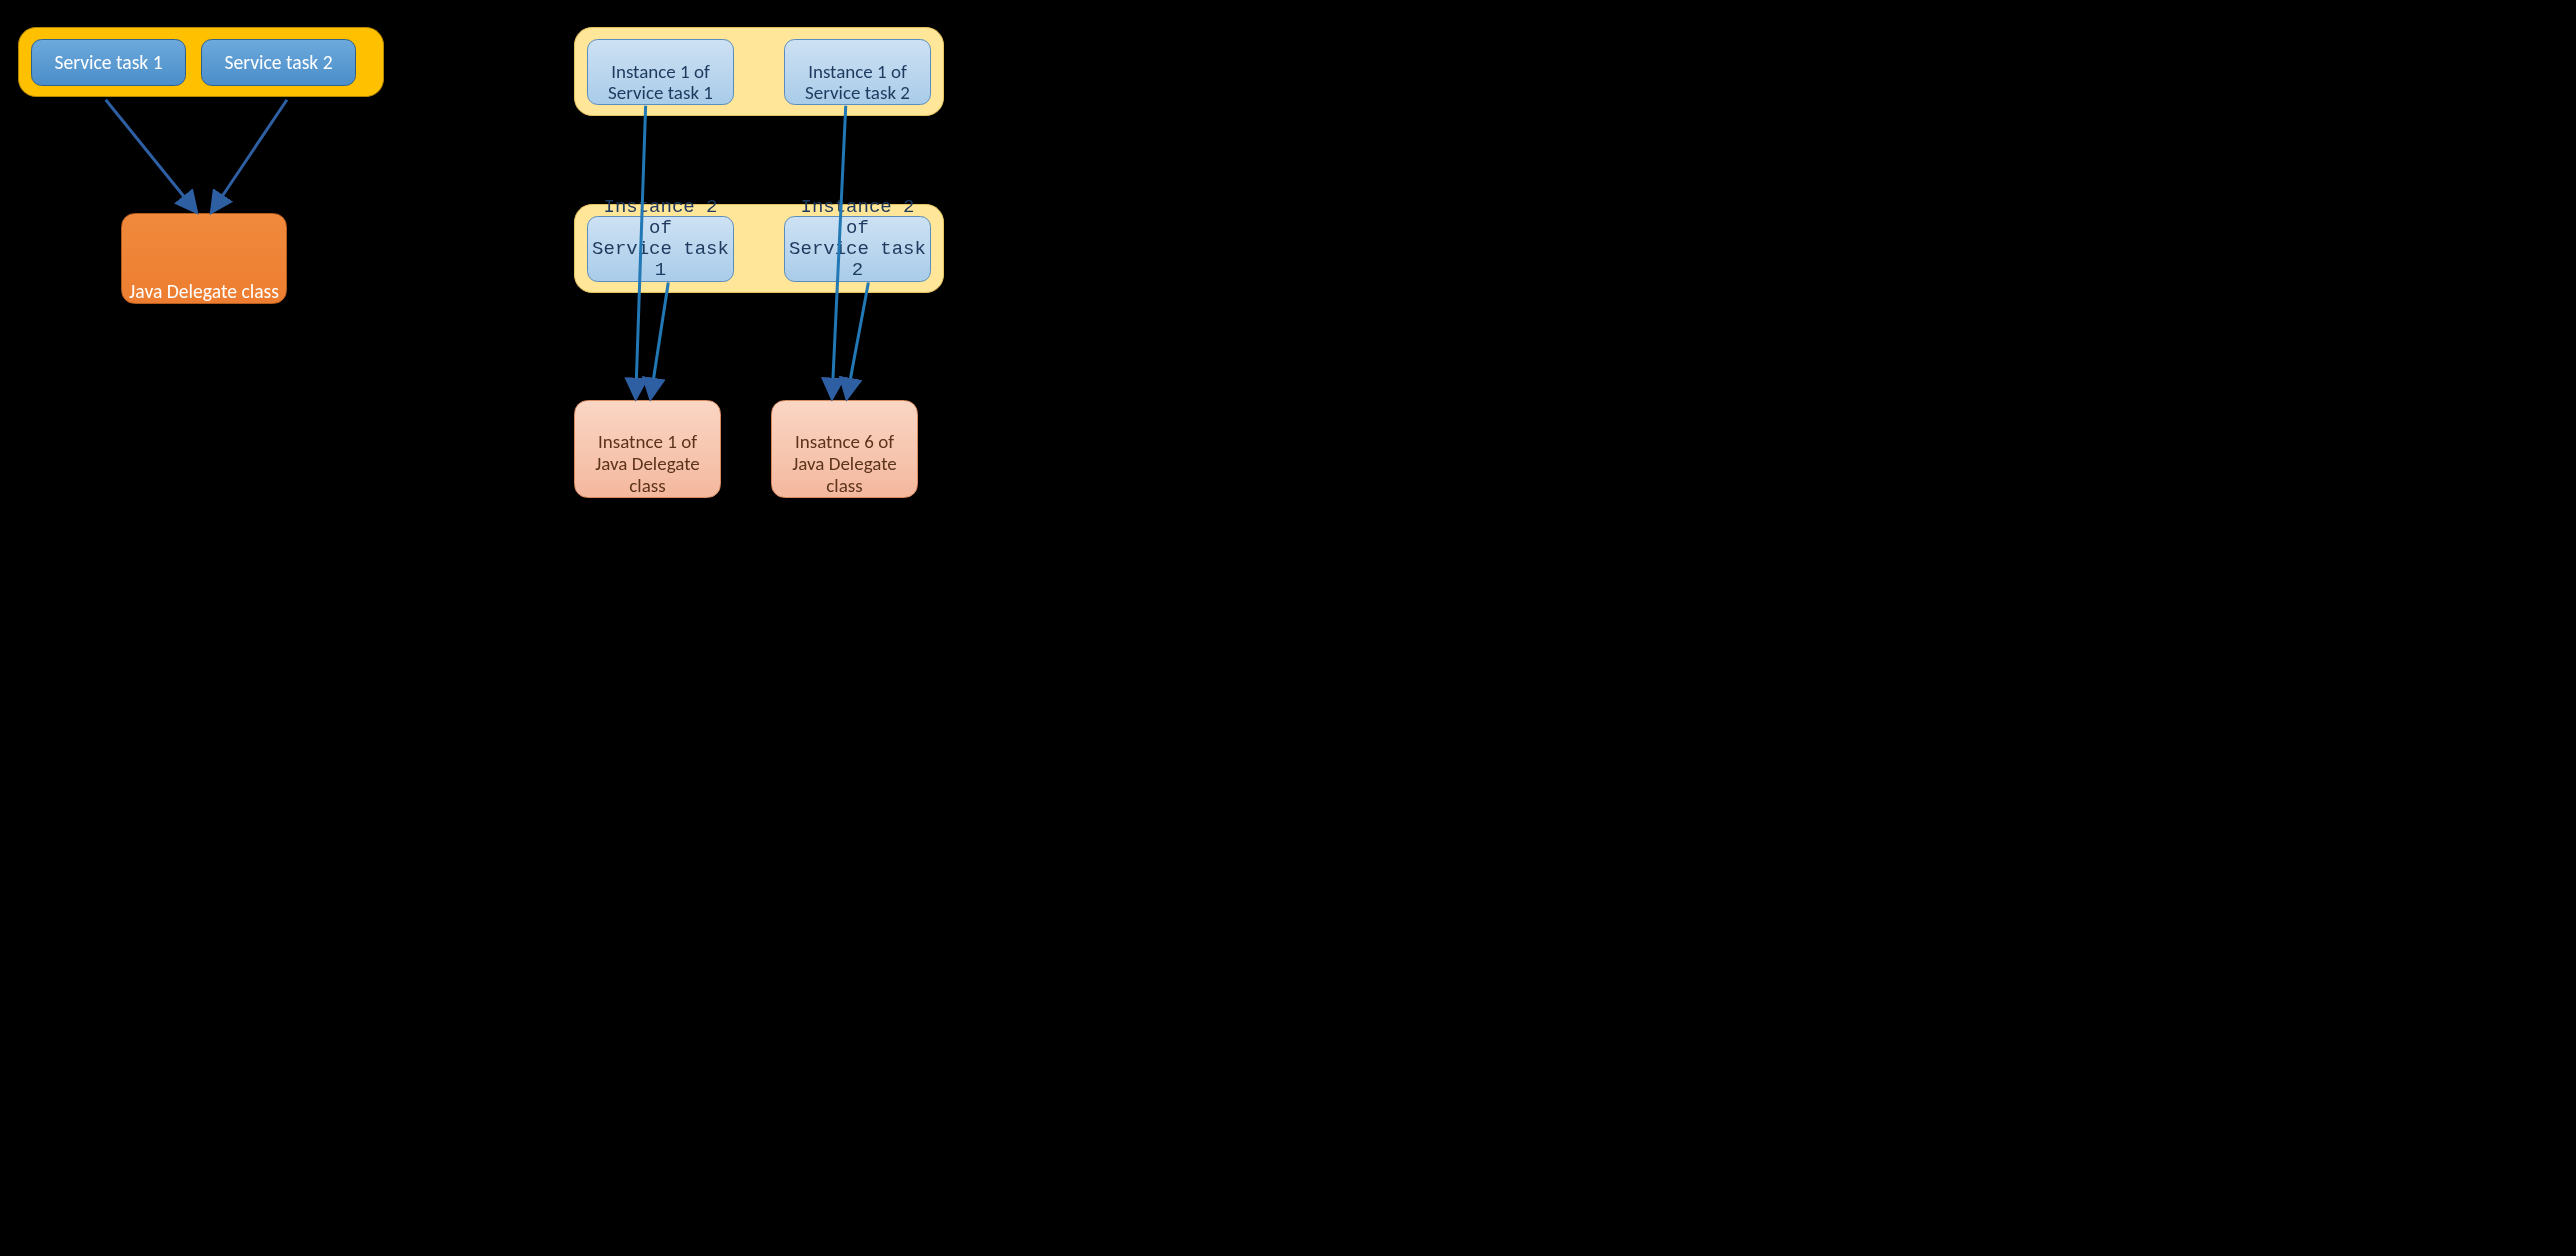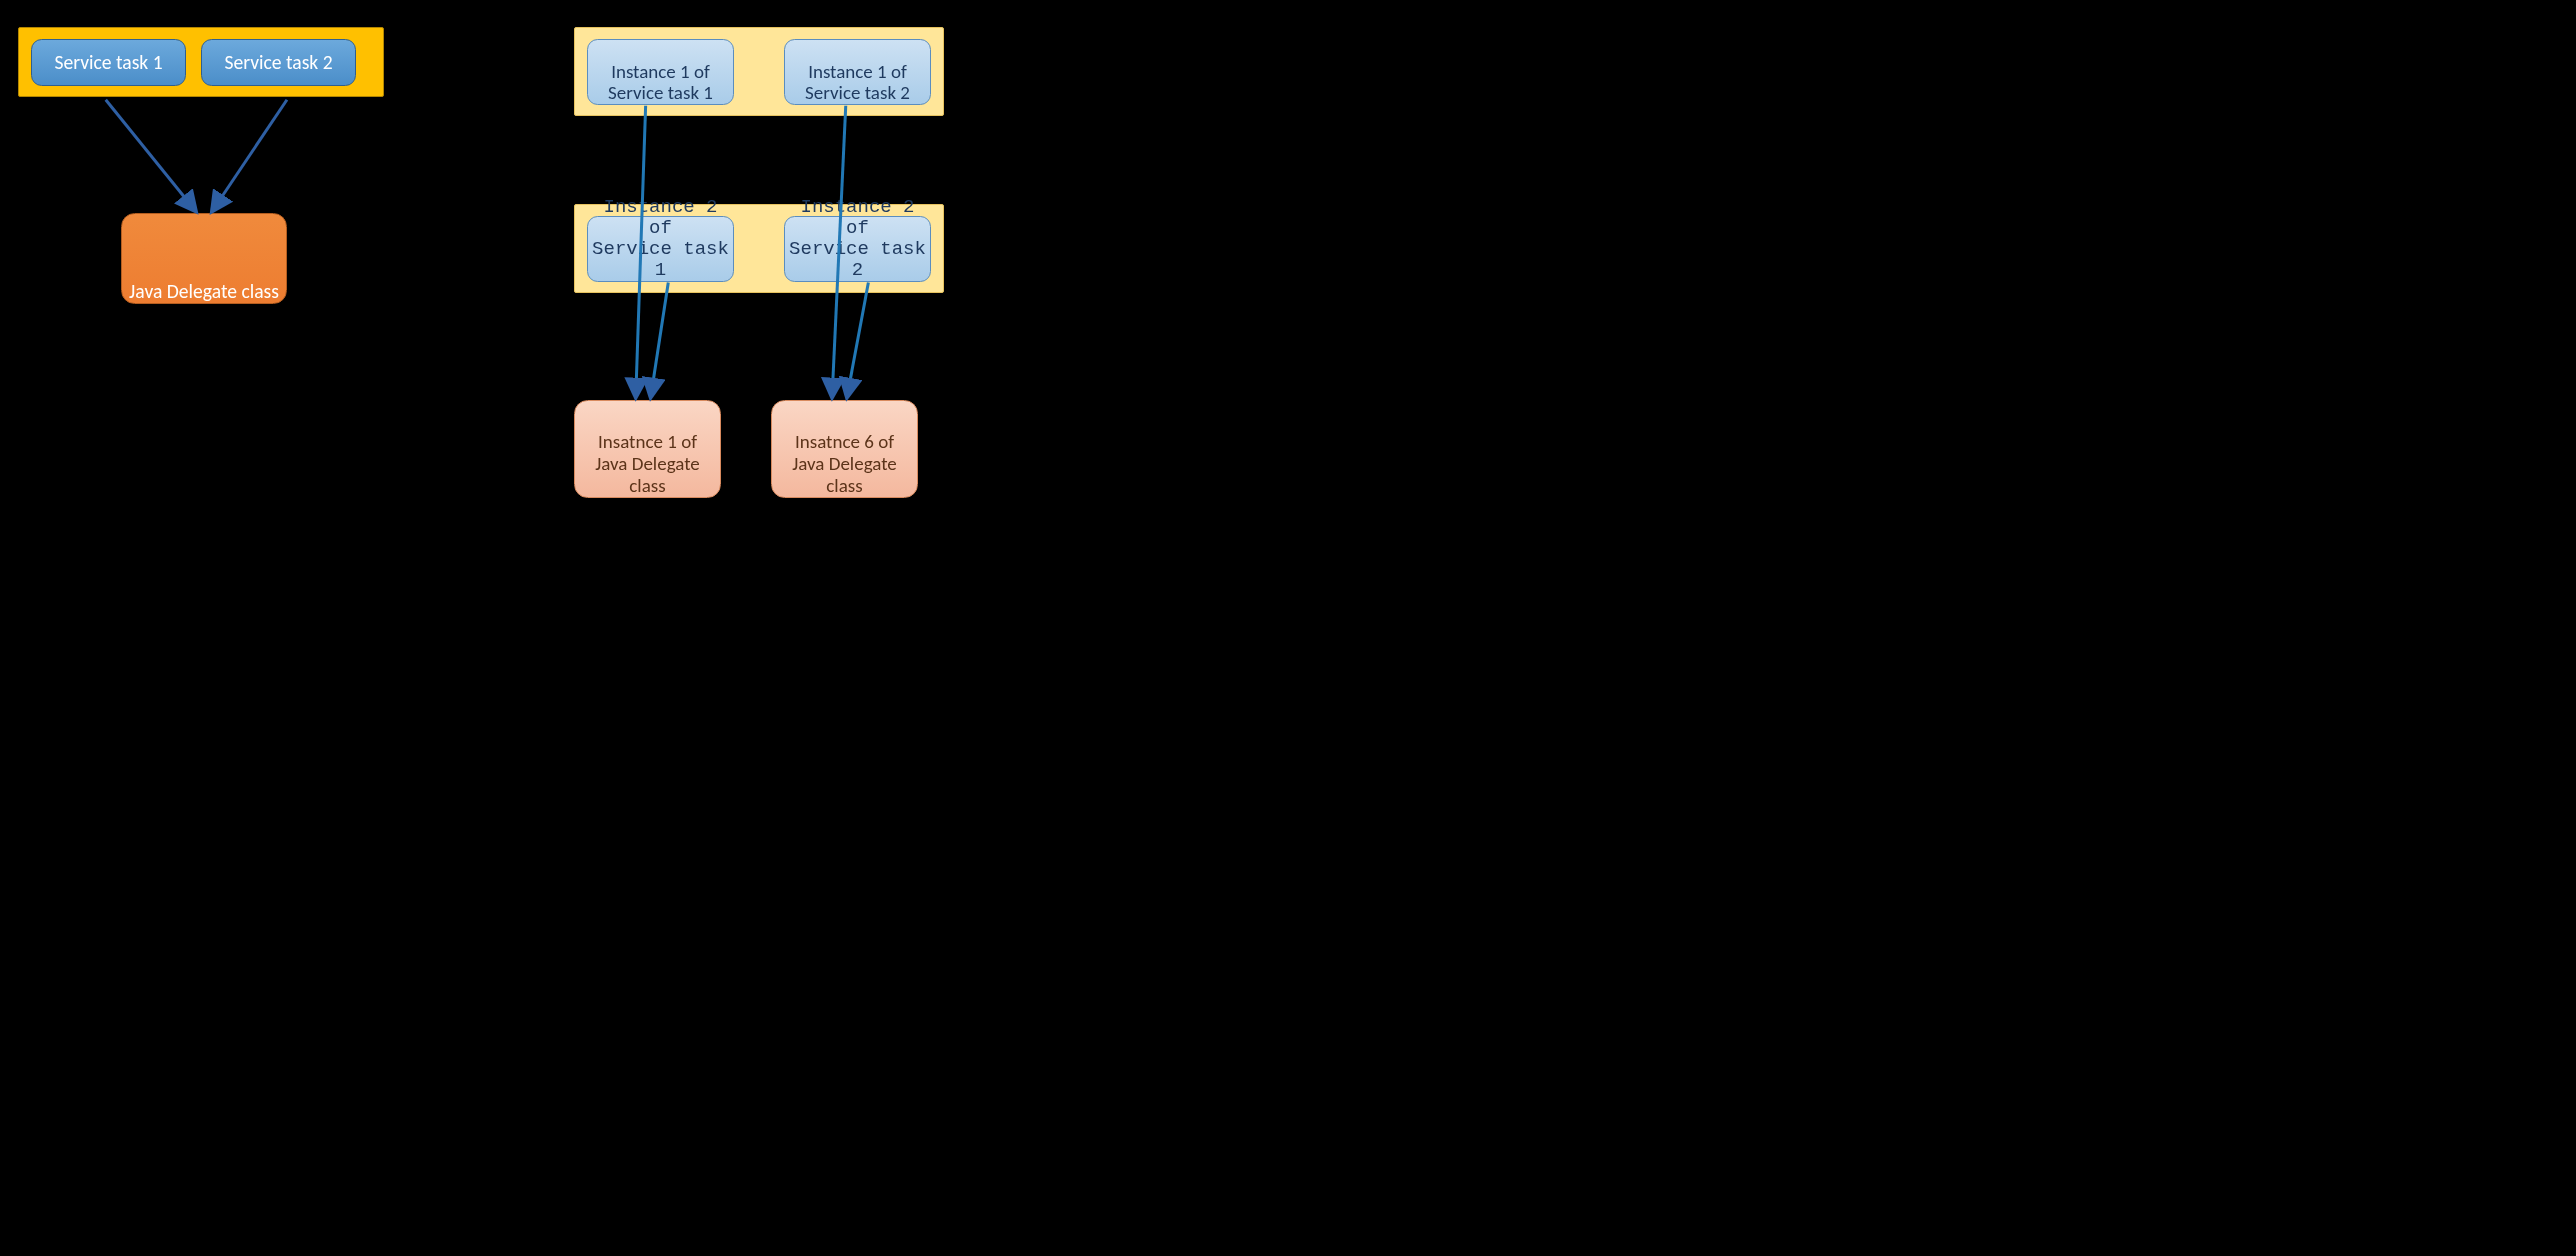--- a/index.html
+++ b/index.html
@@ -6,21 +6,21 @@
     margin: 0;
     padding: 0;
     font-family: "Segoe UI", Calibri, sans-serif;
     background: #000;
     width: 1178px;
     height: 574px;
     position: relative;
   }
   .container-outer {
     position: absolute;
-    border-radius: 2px;
+    border-radius: 18px;
     padding: 10.6px 12px;
     display: flex;
     gap: 15px;
     box-sizing: border-box;
   }
   .container-bright {
     background: #FFC000;
     border: 1.5px solid #B38600;
   }
   .container-soft {

